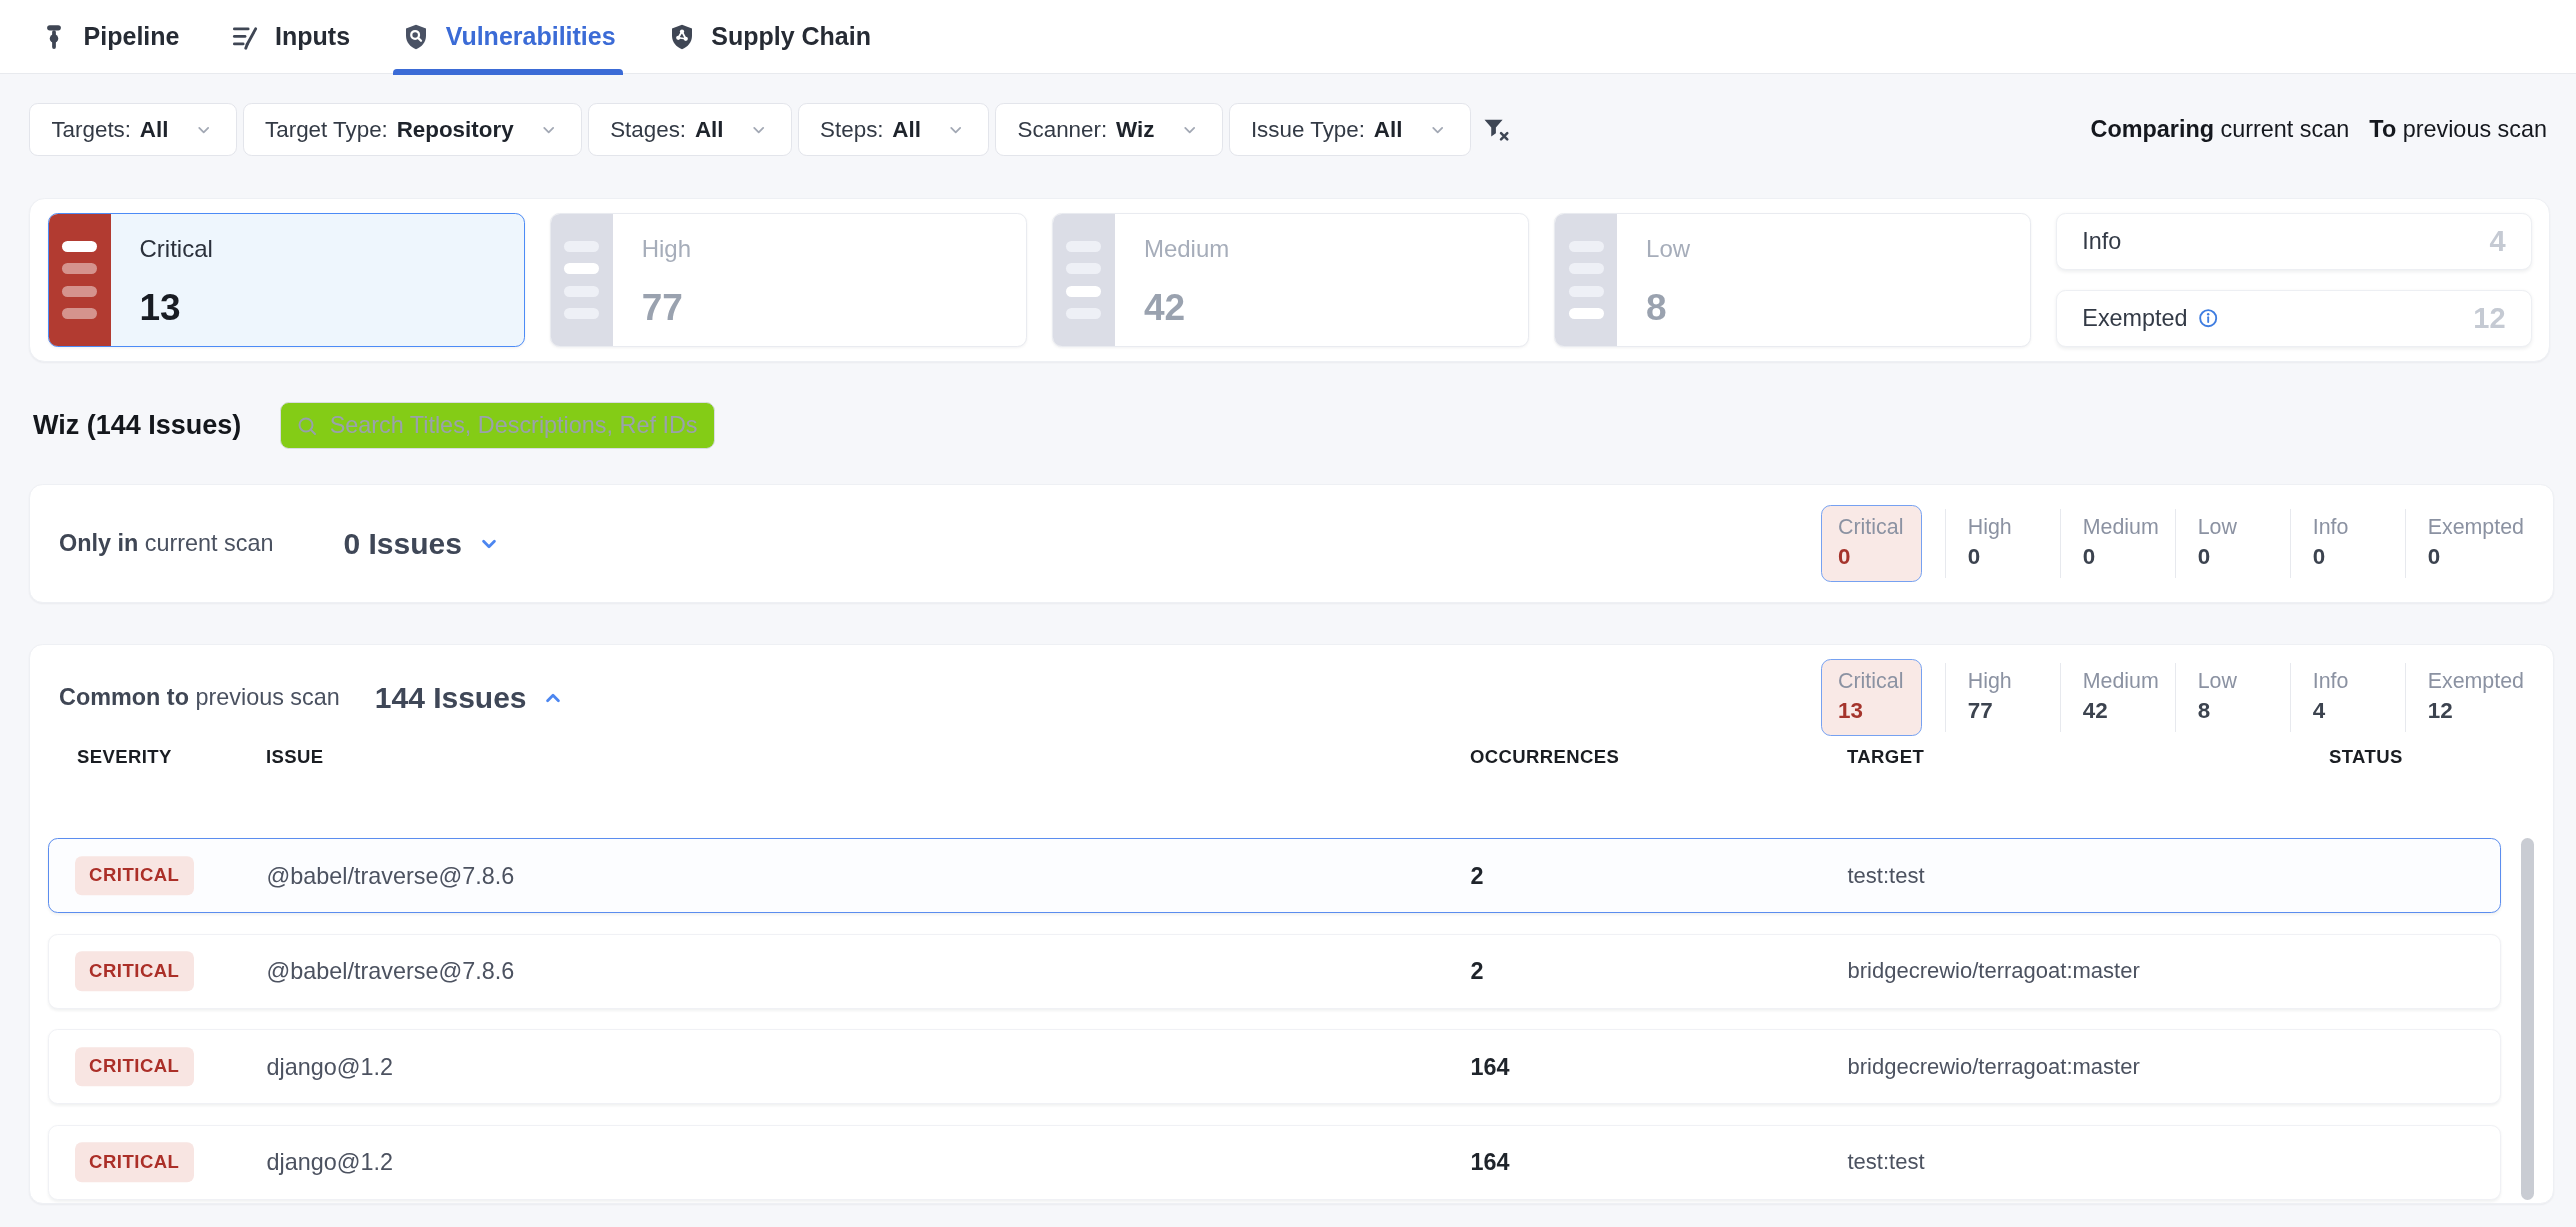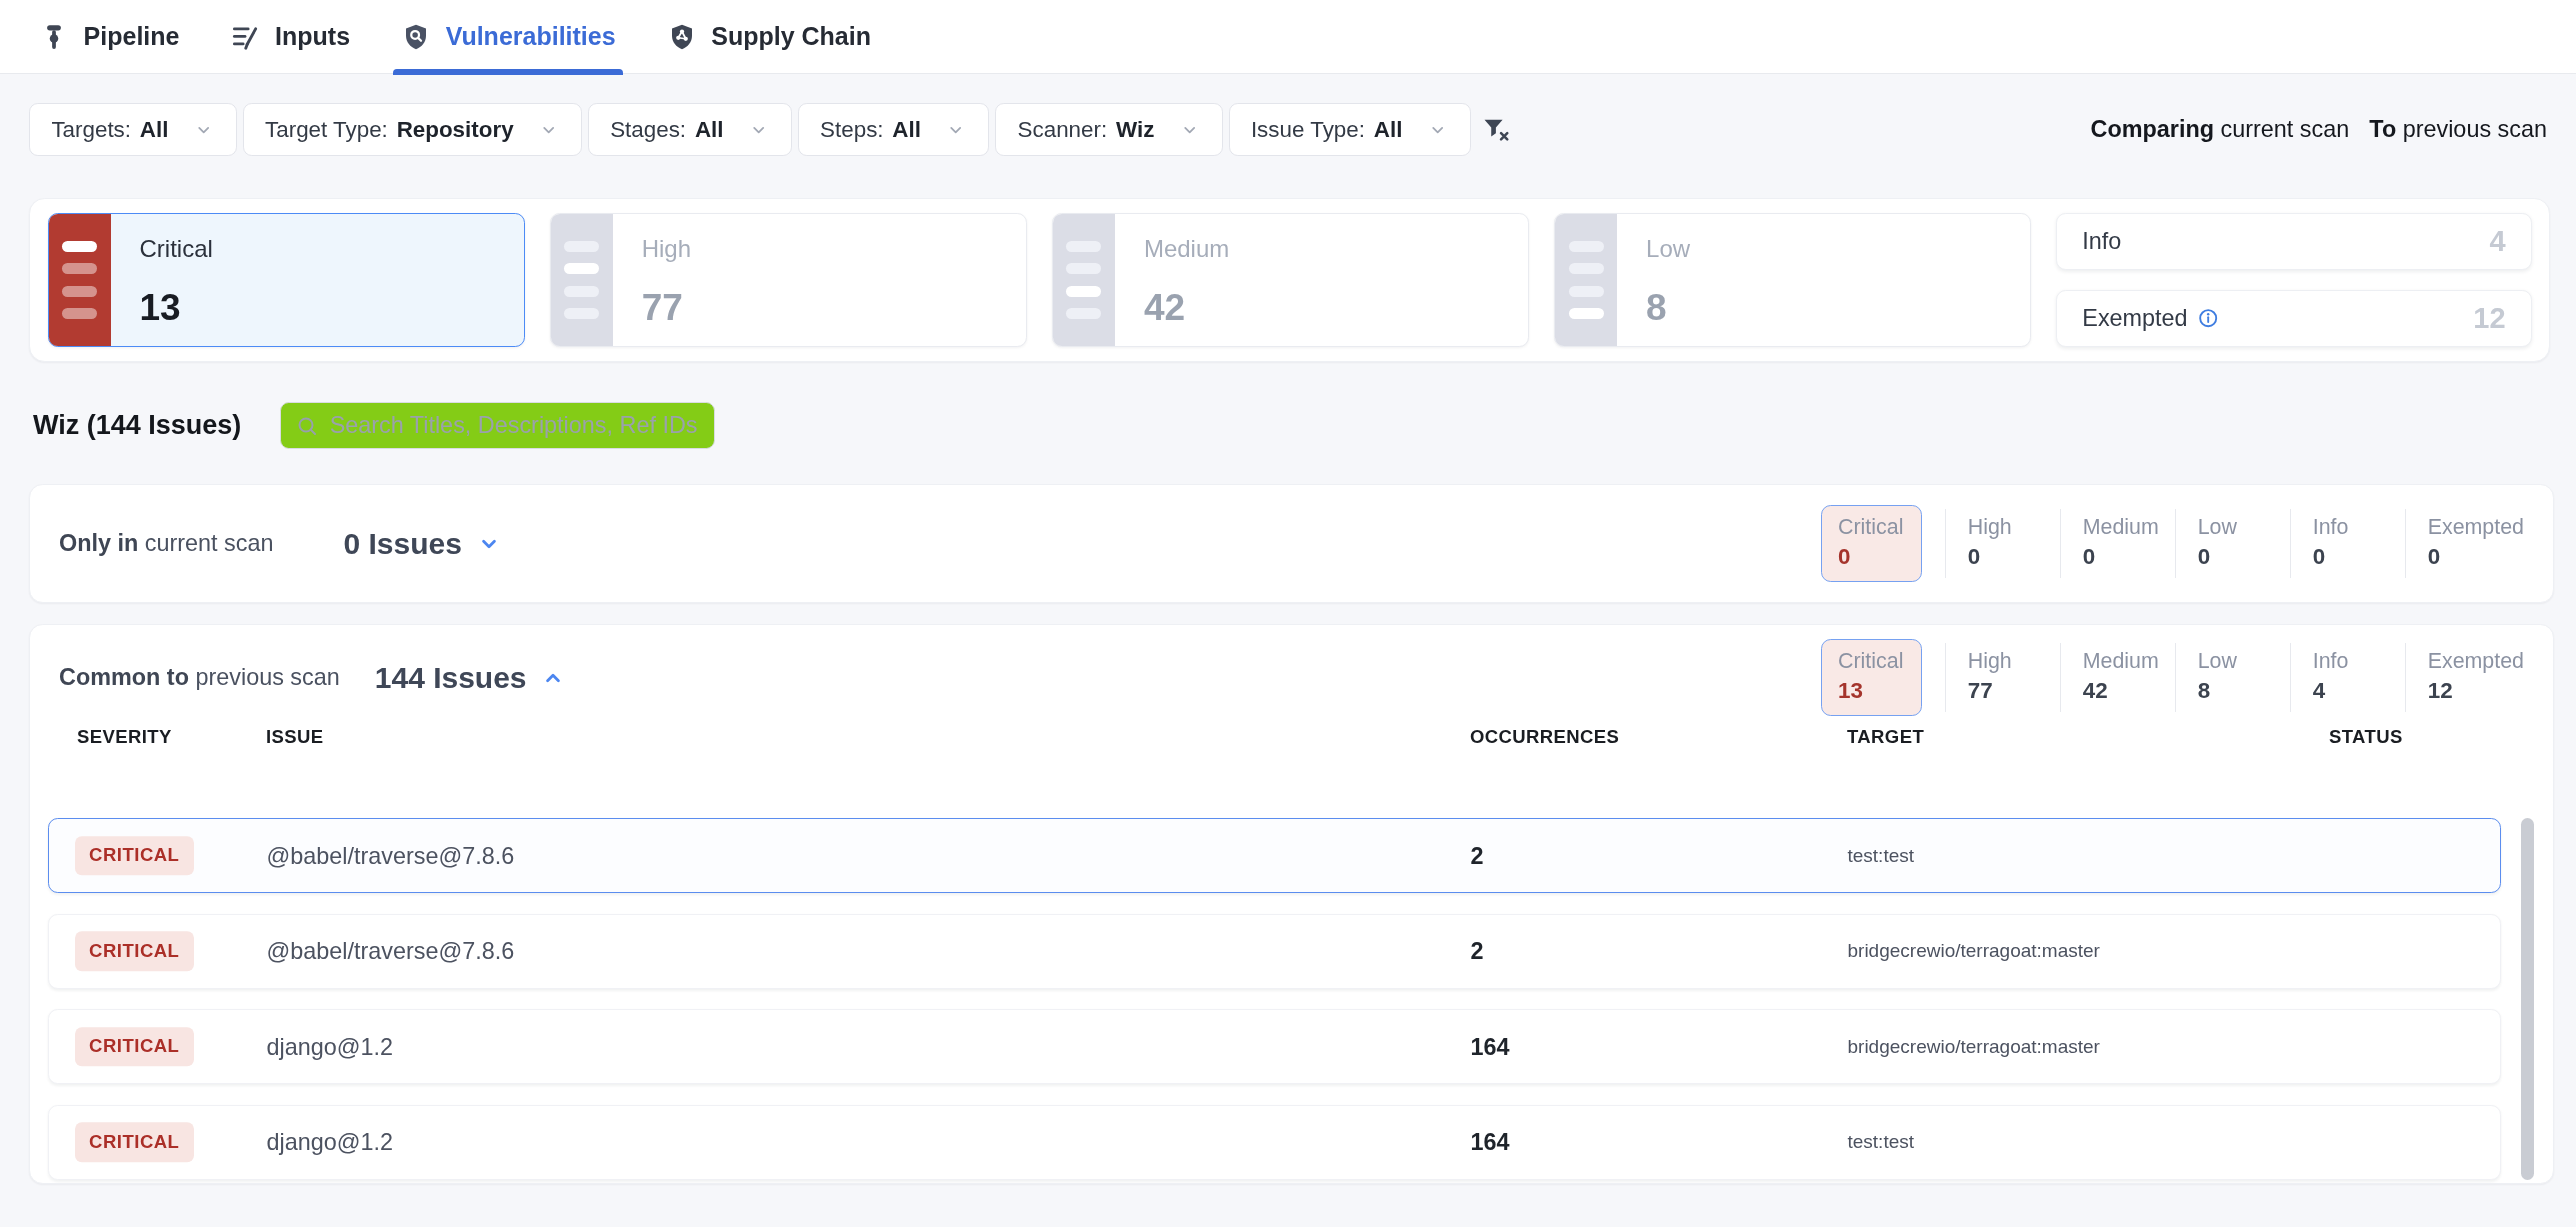--- a/index.html
+++ b/index.html
@@ -101,21 +101,21 @@
   .searchbox input::placeholder { color:#9aa1ac; }
 
   
   .panel {
     position:absolute; left:29px; width:2525px;
     background:#fff; border:1px solid #eef0f4; border-radius:13.6px;
     box-shadow:0 1px 1.9px rgba(16,24,40,.05);
     gap:35px;
   }
   .panel-only { top:484px; height:119px; display:flex; align-items:center; padding:0 29px; }
-  .panel-common { top:624px; height:560px; overflow:hidden; }
+  .panel-common { top:644px; height:560px; overflow:hidden; }
   .sec-head { height:55px; margin-top:25px; display:flex; align-items:center; padding:0 29px; }
   .sec-label { font-size:23.4px; color:#4a5160; white-space:nowrap; }
   .sec-label b { font-weight:700; color:#3f4654; }
   .sec-issues { margin-left:35px; display:flex; align-items:center; gap:13.6px; cursor:pointer; }
   .sec-issues .n { font-size:30px; font-weight:700; color:#3f4757; white-space:nowrap; }
   .sec-issues svg { width:26px; height:26px; }
 
   .sev-counts { display:flex; align-items:center; margin-left:auto; }
   .sev-cell { min-width:115px; padding:5.8px 0 5.8px 21.4px; border-left:1px solid #e7e9ee; cursor:pointer; }
   .sev-cell.pillwrap { border-left:none; padding:0; margin-right:23.4px; min-width:0; }
@@ -141,21 +141,21 @@
   .row.selected { border:1.9px solid #5b8def; background:#fcfdff; }
   .cell { position:absolute; top:50%; transform:translateY(-50%); white-space:nowrap; }
   .cell.c0{left:26px} .cell.c1{left:218px} .cell.c2{left:1422px} .cell.c3{left:1799px} .cell.c4{left:2282px}
   .badge {
     display:inline-block; background:#f8e5e2; color:#ab2f28;
     font-size:18.5px; font-weight:700; letter-spacing:0.5px;
     padding:8.8px 14.6px; border-radius:6.8px;
   }
   .issue-txt { font-size:23.4px; color:#4c5260; }
   .occ-txt { font-size:23.4px; font-weight:700; color:#1f242b; }
-  .target-txt { font-size:19px; color:#4c5260; }
+  .target-txt { font-size:22px; color:#4c5260; }
 
   .vscroll {
     position:absolute; right:19.5px; top:193px; width:12.7px; height:362px;
     background:#c9ccd3; border-radius:6.8px; cursor:pointer;
   }
 </style>
 </head>
 <body>
 
 <div class="nav">

